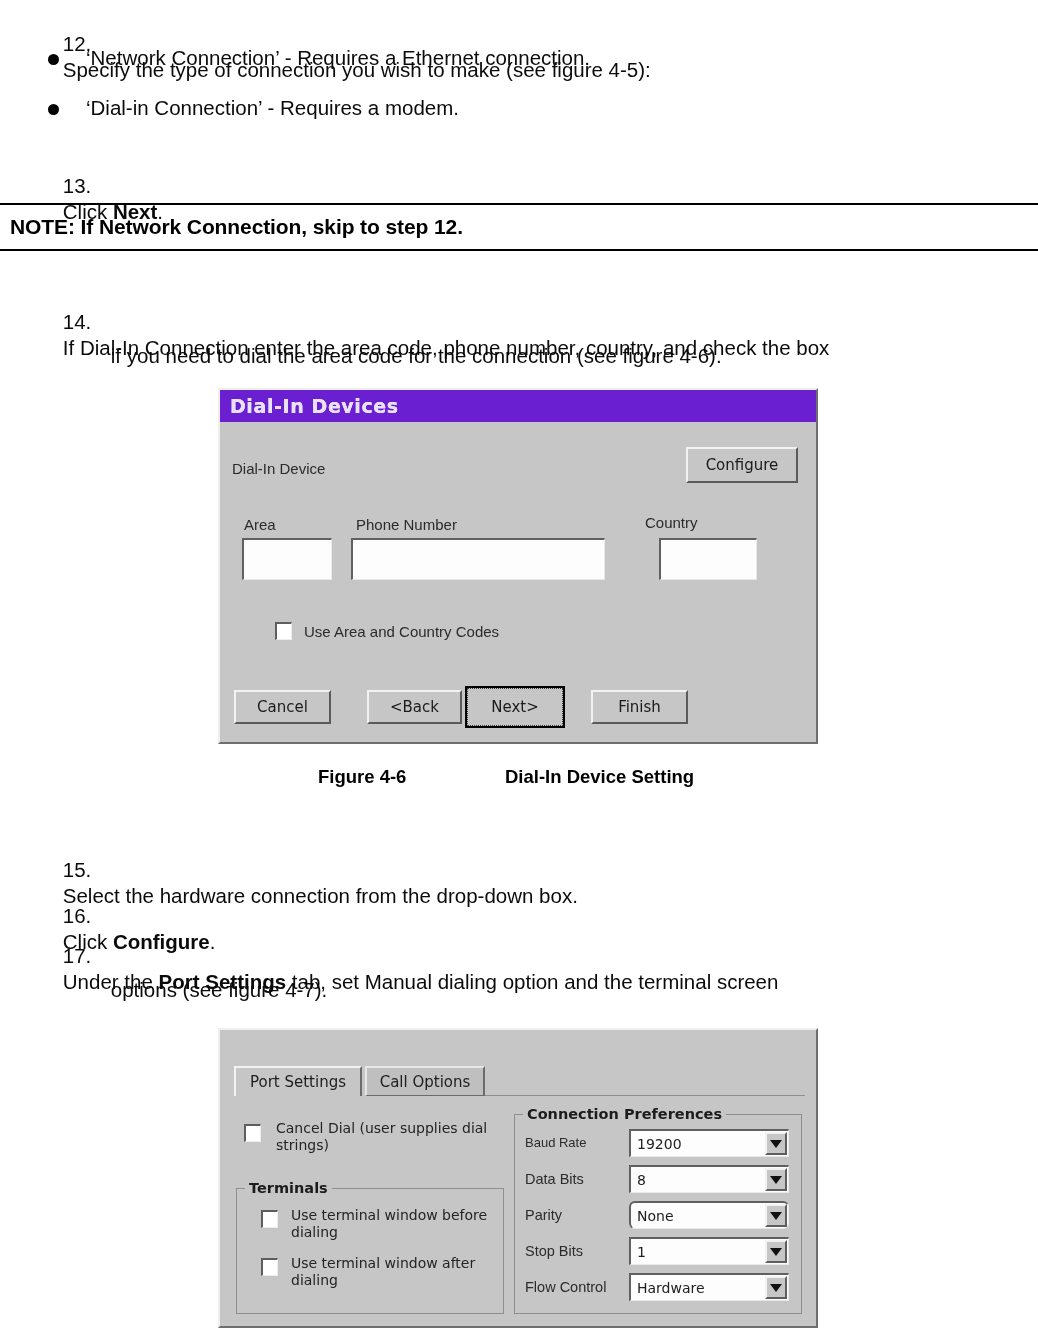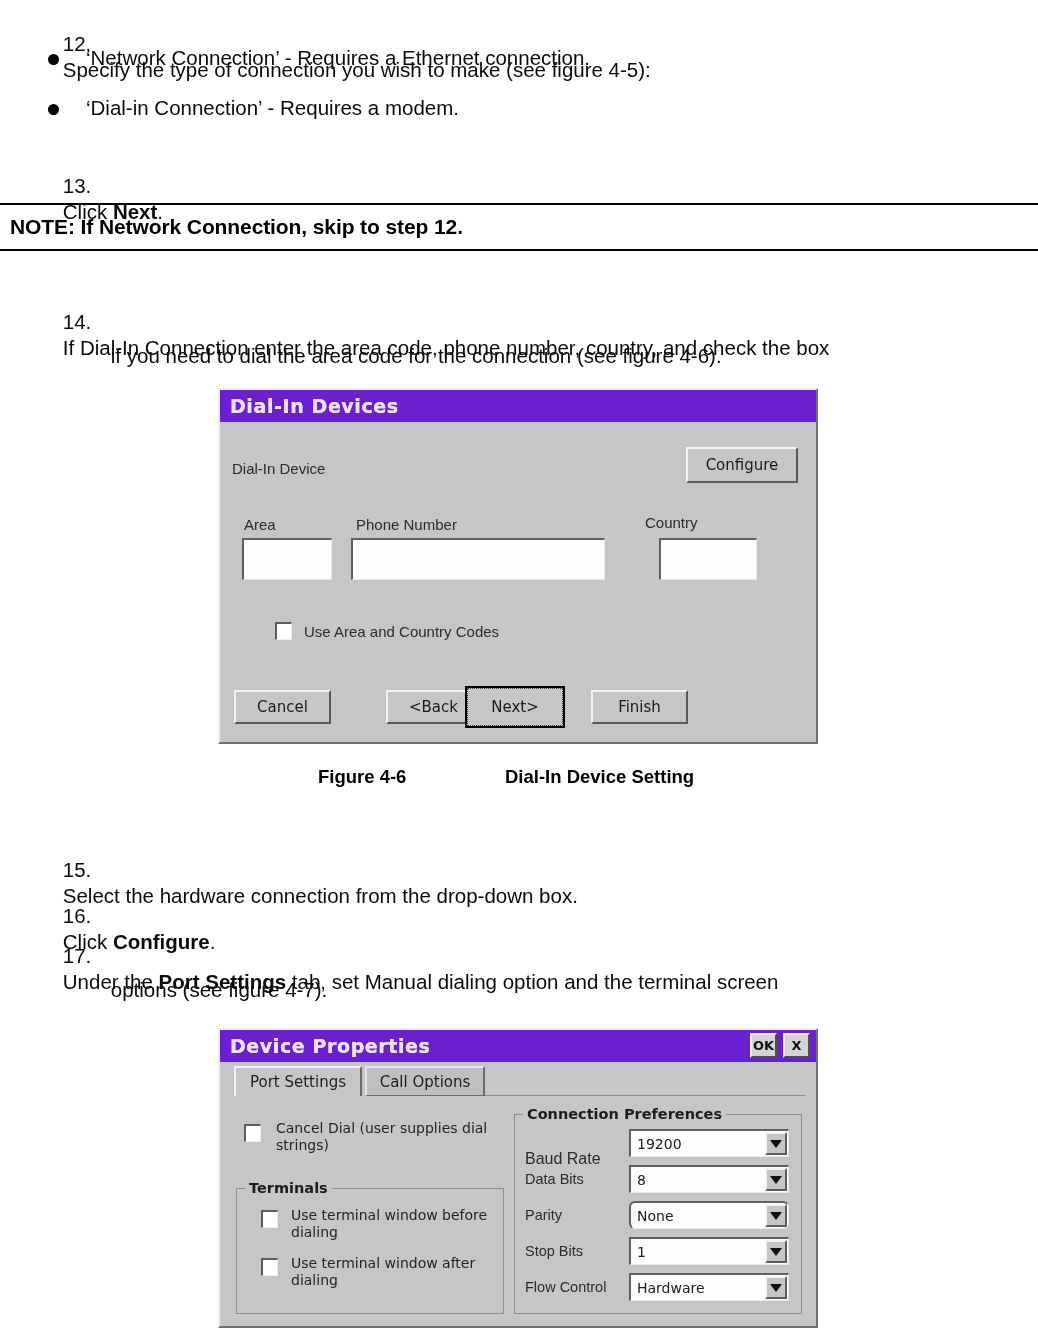--- a/index.html
+++ b/index.html
@@ -321,21 +321,21 @@
 
     <div style="position:absolute; left:55px; top:232px; display:flex; align-items:center; gap:12px;">
       <span class="chk"></span>
       <span class="lbl">Use Area and Country Codes</span>
     </div>
 
     <div class="btn" style="position:absolute; left:14px; top:300px; width:97px; height:34px;">
       <span>Cancel</span>
     </div>
 
-    <div class="btn" style="position:absolute; left:147px; top:300px; width:95px; height:34px;margin-left:19px;">
+    <div class="btn" style="position:absolute; left:147px; top:300px; width:95px; height:34px;">
       <span>&lt;Back</span>
     </div>
 
     <div class="btn-default-wrap" style="position:absolute; left:245px; top:296px; width:100px; height:42px;">
       <div class="btn-focus-inner">
         <span>Next&gt;</span>
       </div>
     </div>
 
     <div class="btn" style="position:absolute; left:371px; top:300px; width:97px; height:34px;">
@@ -359,31 +359,20 @@
   <div class="step" style="left:40px; top:916px; width:990px;">
     <span>17.</span>
     <span>Under the </span><b>Port Settings</b><span> tab, set Manual dialing option and the terminal screen</span>
   </div>
   <div class="step" style="left:88px; top:950px;">
     <span>options (see figure 4-7).</span>
   </div>
 
   <div class="dlg" style="left:218px; top:1028px; width:600px; height:300px;">
 
-    <div class="titlebar">
-      <span class="title">Device Properties</span>
-      <span class="tb-btns">
-        <span class="tb-btn">
-          <span>OK</span>
-        </span>
-        <span class="tb-btn">
-          <span>X</span>
-        </span>
-      </span>
-    </div>
 
     <div class="tab tab-active" style="left:14px; top:36px; width:128px;">
       <span>Port Settings</span>
     </div>
     <div class="tab tab-inactive" style="left:145px; top:36px; width:120px;">
       <span>Call Options</span>
     </div>
     <div class="tabstrip-line" style="left:265px; top:65px; width:320px;"></div>
     <div class="tabstrip-line" style="left:14px; top:65px; width:0px;"></div>
 
@@ -411,21 +400,21 @@
         <span class="cb-label" style="left:30px; top:0; width:215px;">
           <span>Use terminal window after</span><br>
           <span>dialing</span>
         </span>
       </div>
     </div>
 
     <div class="group" style="left:294px; top:84px; width:288px; height:200px;">
       <span class="group-title">Connection Preferences</span>
 
-      <span class="lbl" style="position:absolute; left:10px; top:20px; font-size:16px;margin-top:15px;">Baud Rate</span>
+      <span class="lbl" style="position:absolute; left:10px; top:20px; font-size:13px;">Baud Rate</span>
       <div class="combo" style="position:absolute; left:114px; top:14px; width:160px; height:28px;">
         <span class="val" style="font-size:14px;">19200</span>
         <span class="combo-arrow" style="width:22px;">
           <span class="tri-down" style="border-left-width:6px;border-right-width:6px;border-top-width:8px;"></span>
         </span>
       </div>
 
       <span class="lbl" style="position:absolute; left:10px; top:56px; font-size:14.5px;">Data Bits</span>
       <div class="combo" style="position:absolute; left:114px; top:50px; width:160px; height:28px;">
         <span class="val" style="font-size:14px;">8</span>

